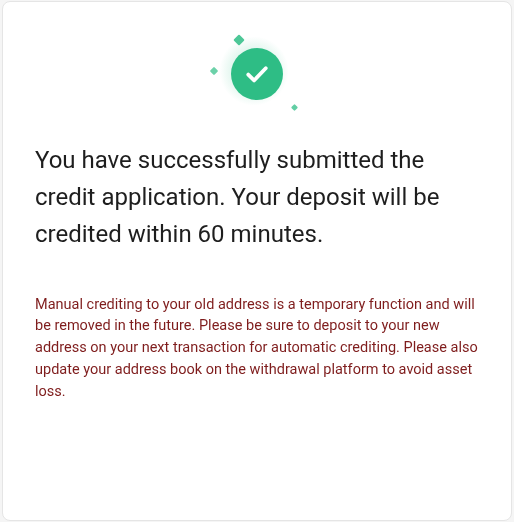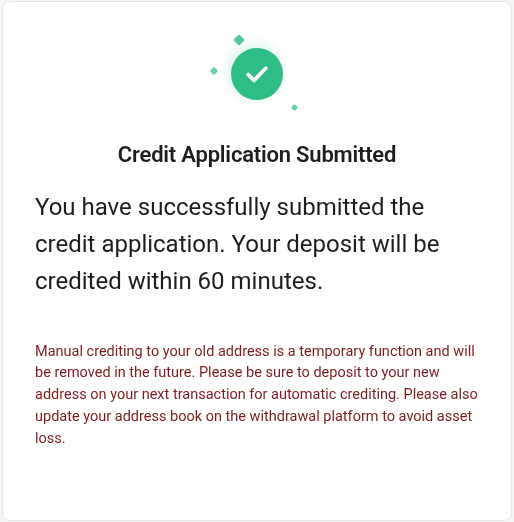--- a/index.html
+++ b/index.html
@@ -137,19 +137,18 @@
       <div class="sparkle s2"></div>
       <div class="sparkle s3"></div>
       <div class="check-circle">
         <svg viewBox="0 0 24 24" fill="none" stroke="#ffffff" stroke-width="3.2" stroke-linecap="round" stroke-linejoin="round">
           <polyline points="4.5 12.5 9.5 17.5 19.5 7"></polyline>
         </svg>
       </div>
     </div>
   </div>
 
-  <h2 class="modal-title">Credit Application Submitted</h2>
 
   <p class="modal-message">You have successfully submitted the credit application. Your deposit will be credited within 60 minutes.</p>
 
 
   <p class="disclaimer">Manual crediting to your old address is a temporary function and will be removed in the future. Please be sure to deposit to your new address on your next transaction for automatic crediting. Please also update your address book on the withdrawal platform to avoid asset loss.</p>
 </div>
 
 </body></html>

